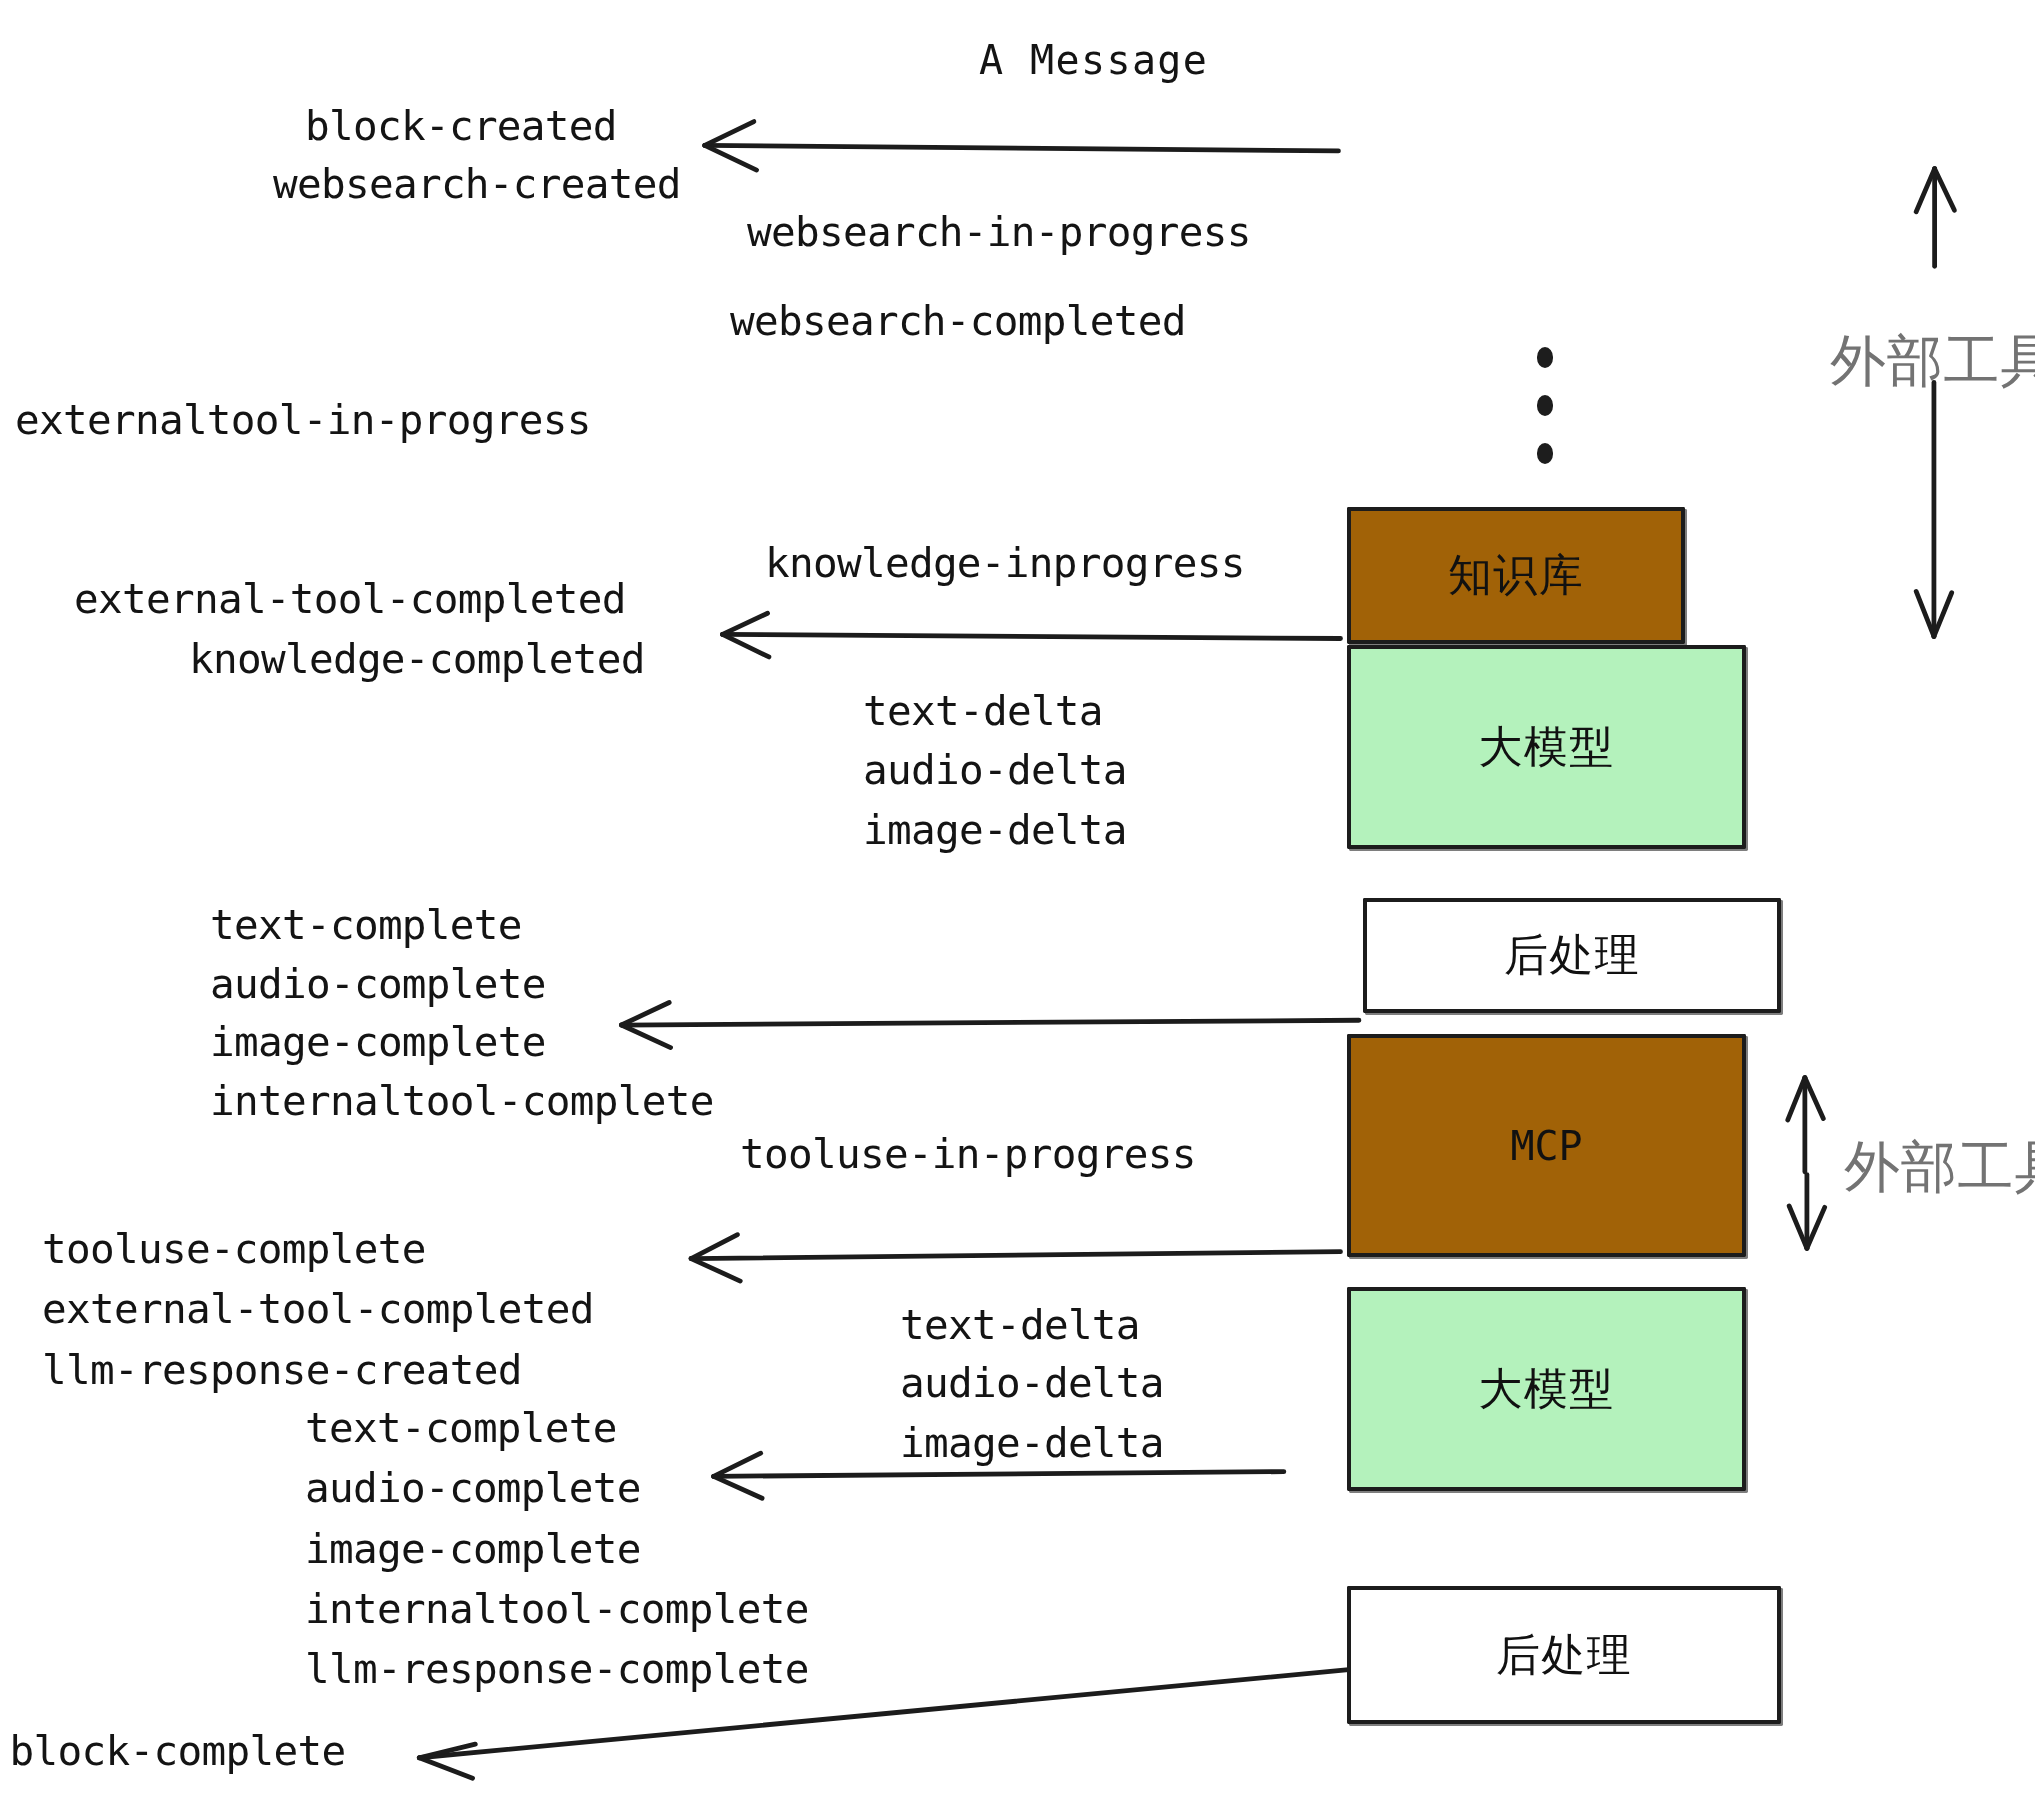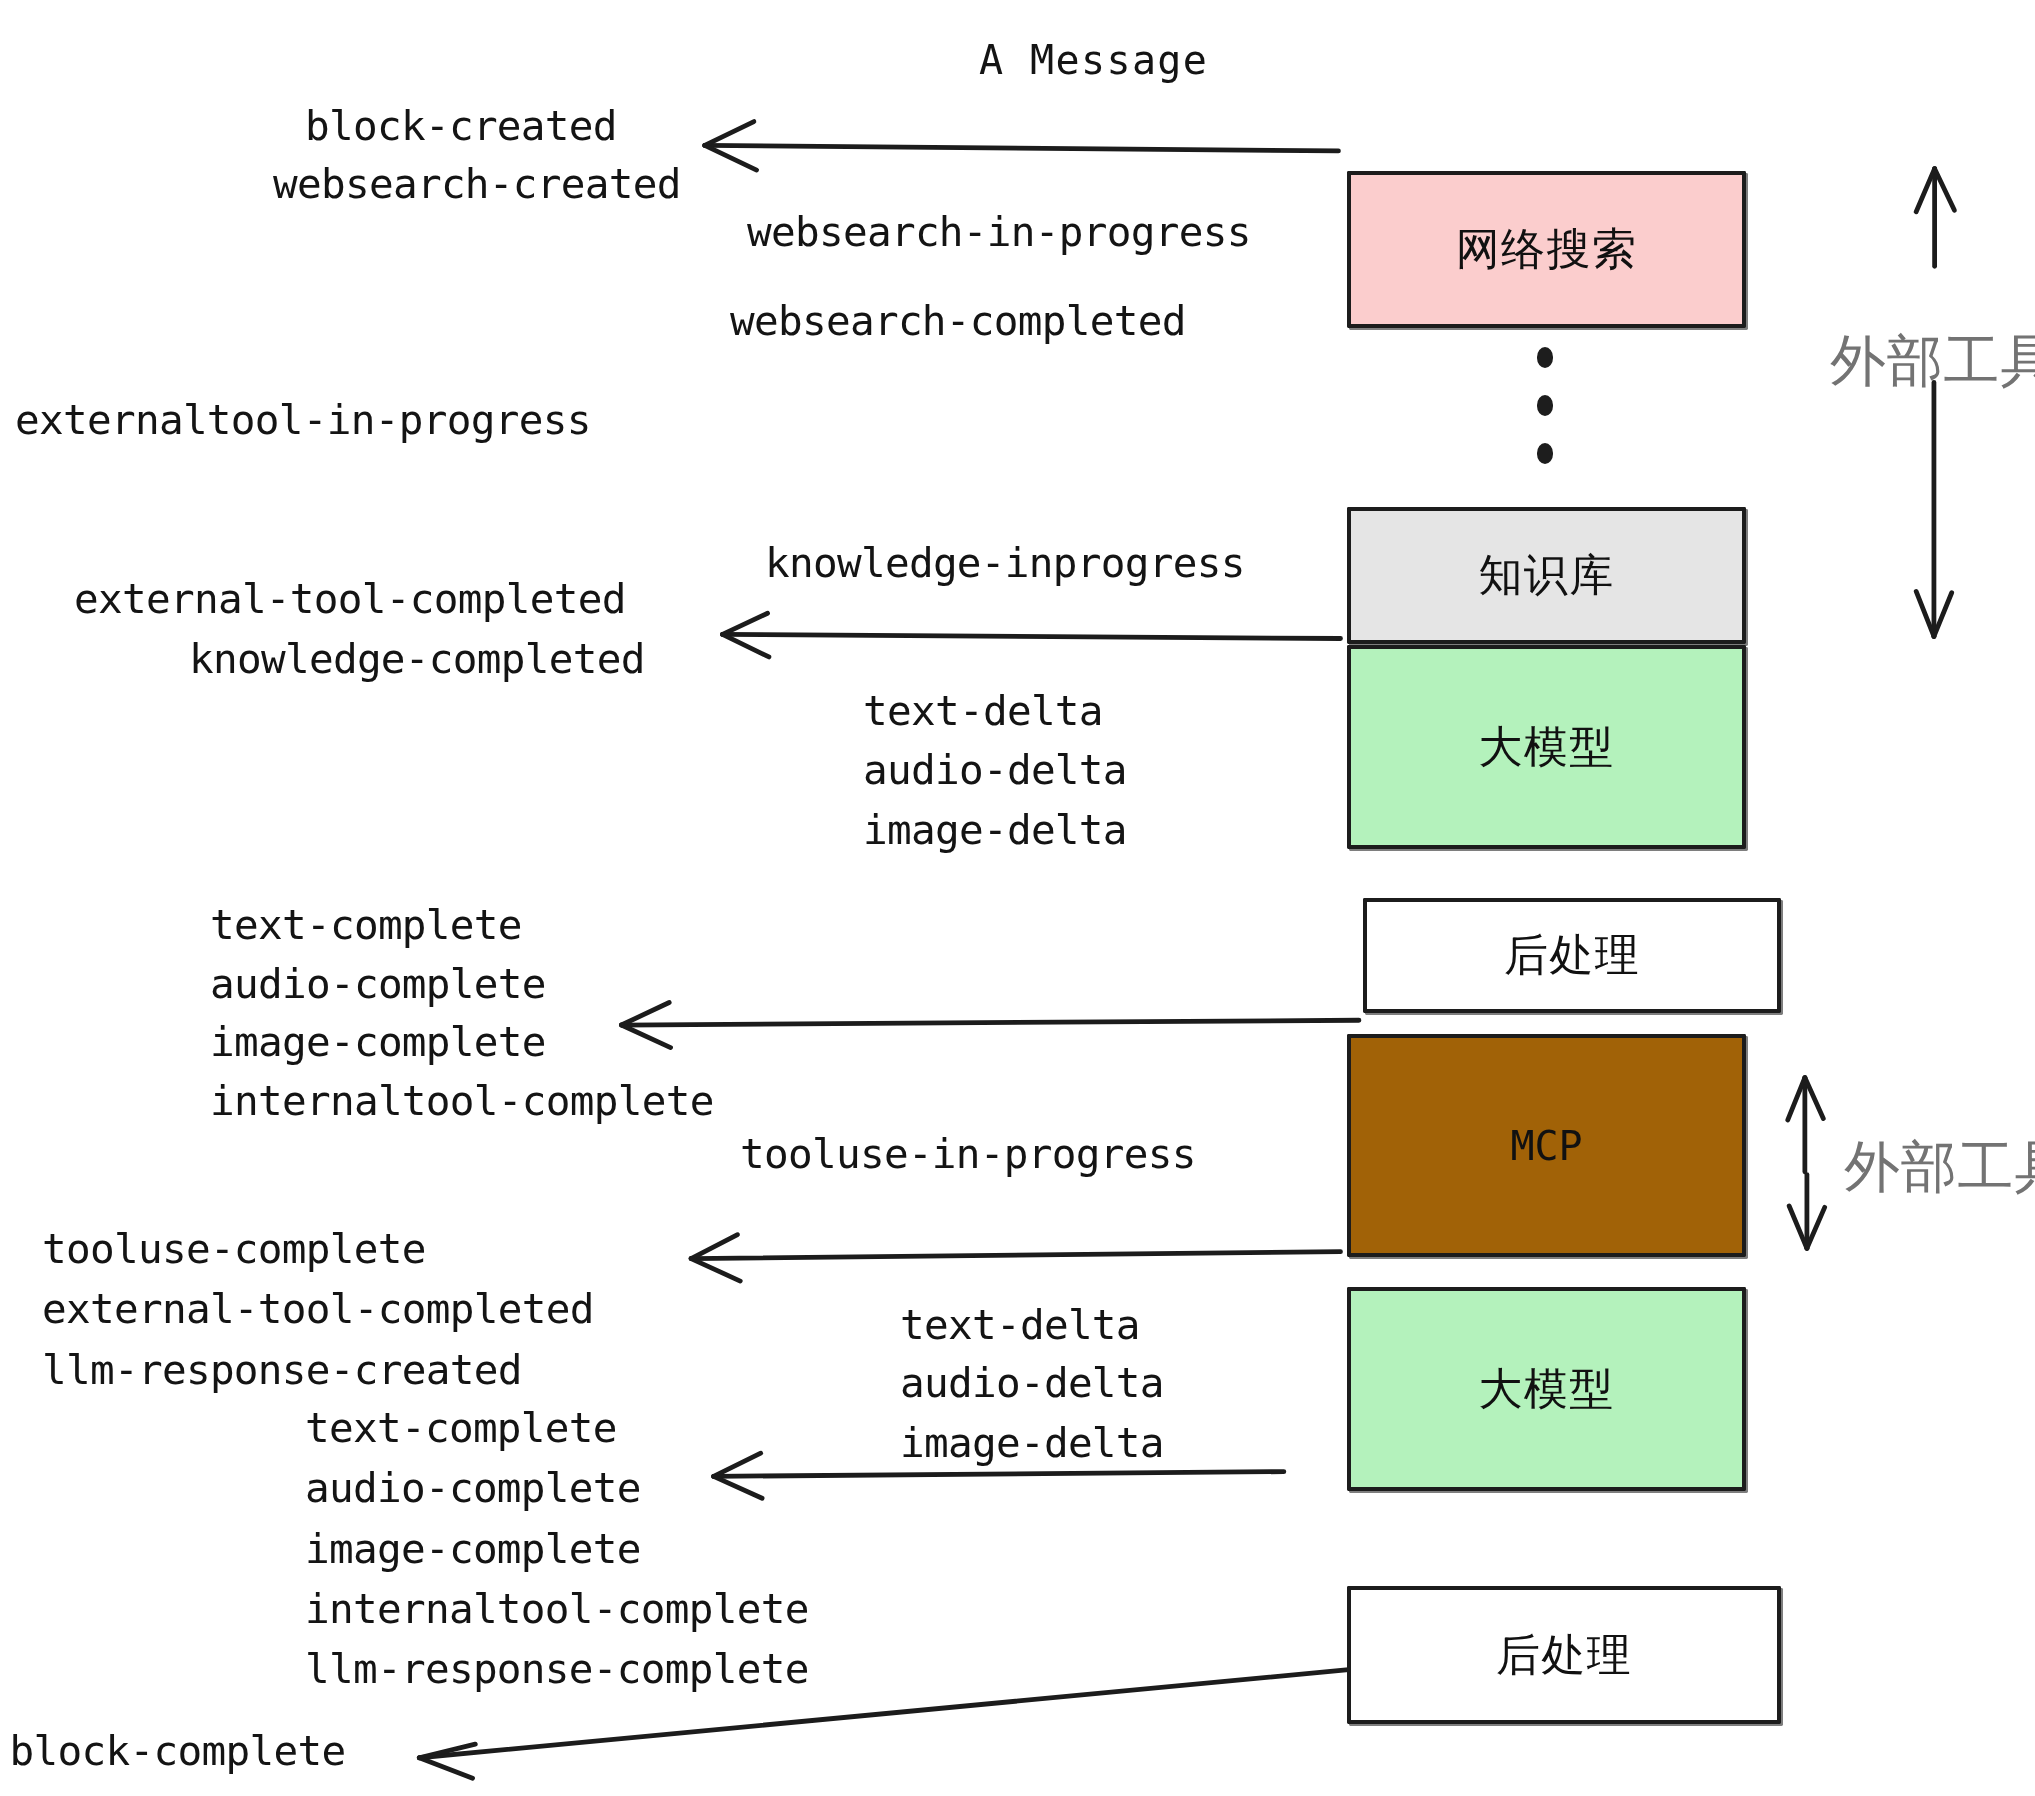--- a/index.html
+++ b/index.html
@@ -119,24 +119,21 @@
 
       <path d="M2643 1578 L2643 1716"></path>
       <path d="M2643 1578 L2618 1640"></path>
       <path d="M2643 1578 L2670 1638"></path>
       <path d="M2646 1720 L2646 1828"></path>
       <path d="M2646 1828 L2620 1766"></path>
       <path d="M2646 1828 L2672 1768"></path>
     </g>
   </svg>
 
-  <div class="box" style="left: 1347px; top: 171px; width: 399px; height: 157px; background: rgb(251, 205, 205);">
-      <span>网络搜索</span>
-    </div>
-  <div class="box" style="left: 1347px; top: 507px; width: 399px; height: 137px; background: #e5e5e5;">
+  <div class="box" style="left: 1347px; top: 507px; width: 338px; height: 137px; background: #a16207;">
       <span>知识库</span>
     </div>
   <div class="box" style="left: 1347px; top: 645px; width: 399px; height: 204px; background: rgb(180, 242, 188);">
       <span>大模型</span>
     </div>
   <div class="box" style="left: 1363px; top: 898px; width: 418px; height: 115px; background: rgb(255, 255, 255);">
       <span>后处理</span>
     </div>
   <div class="box mcp" style="left: 1347px; top: 1034px; width: 399px; height: 223px; background: #a16207;">
       <span>MCP</span>

